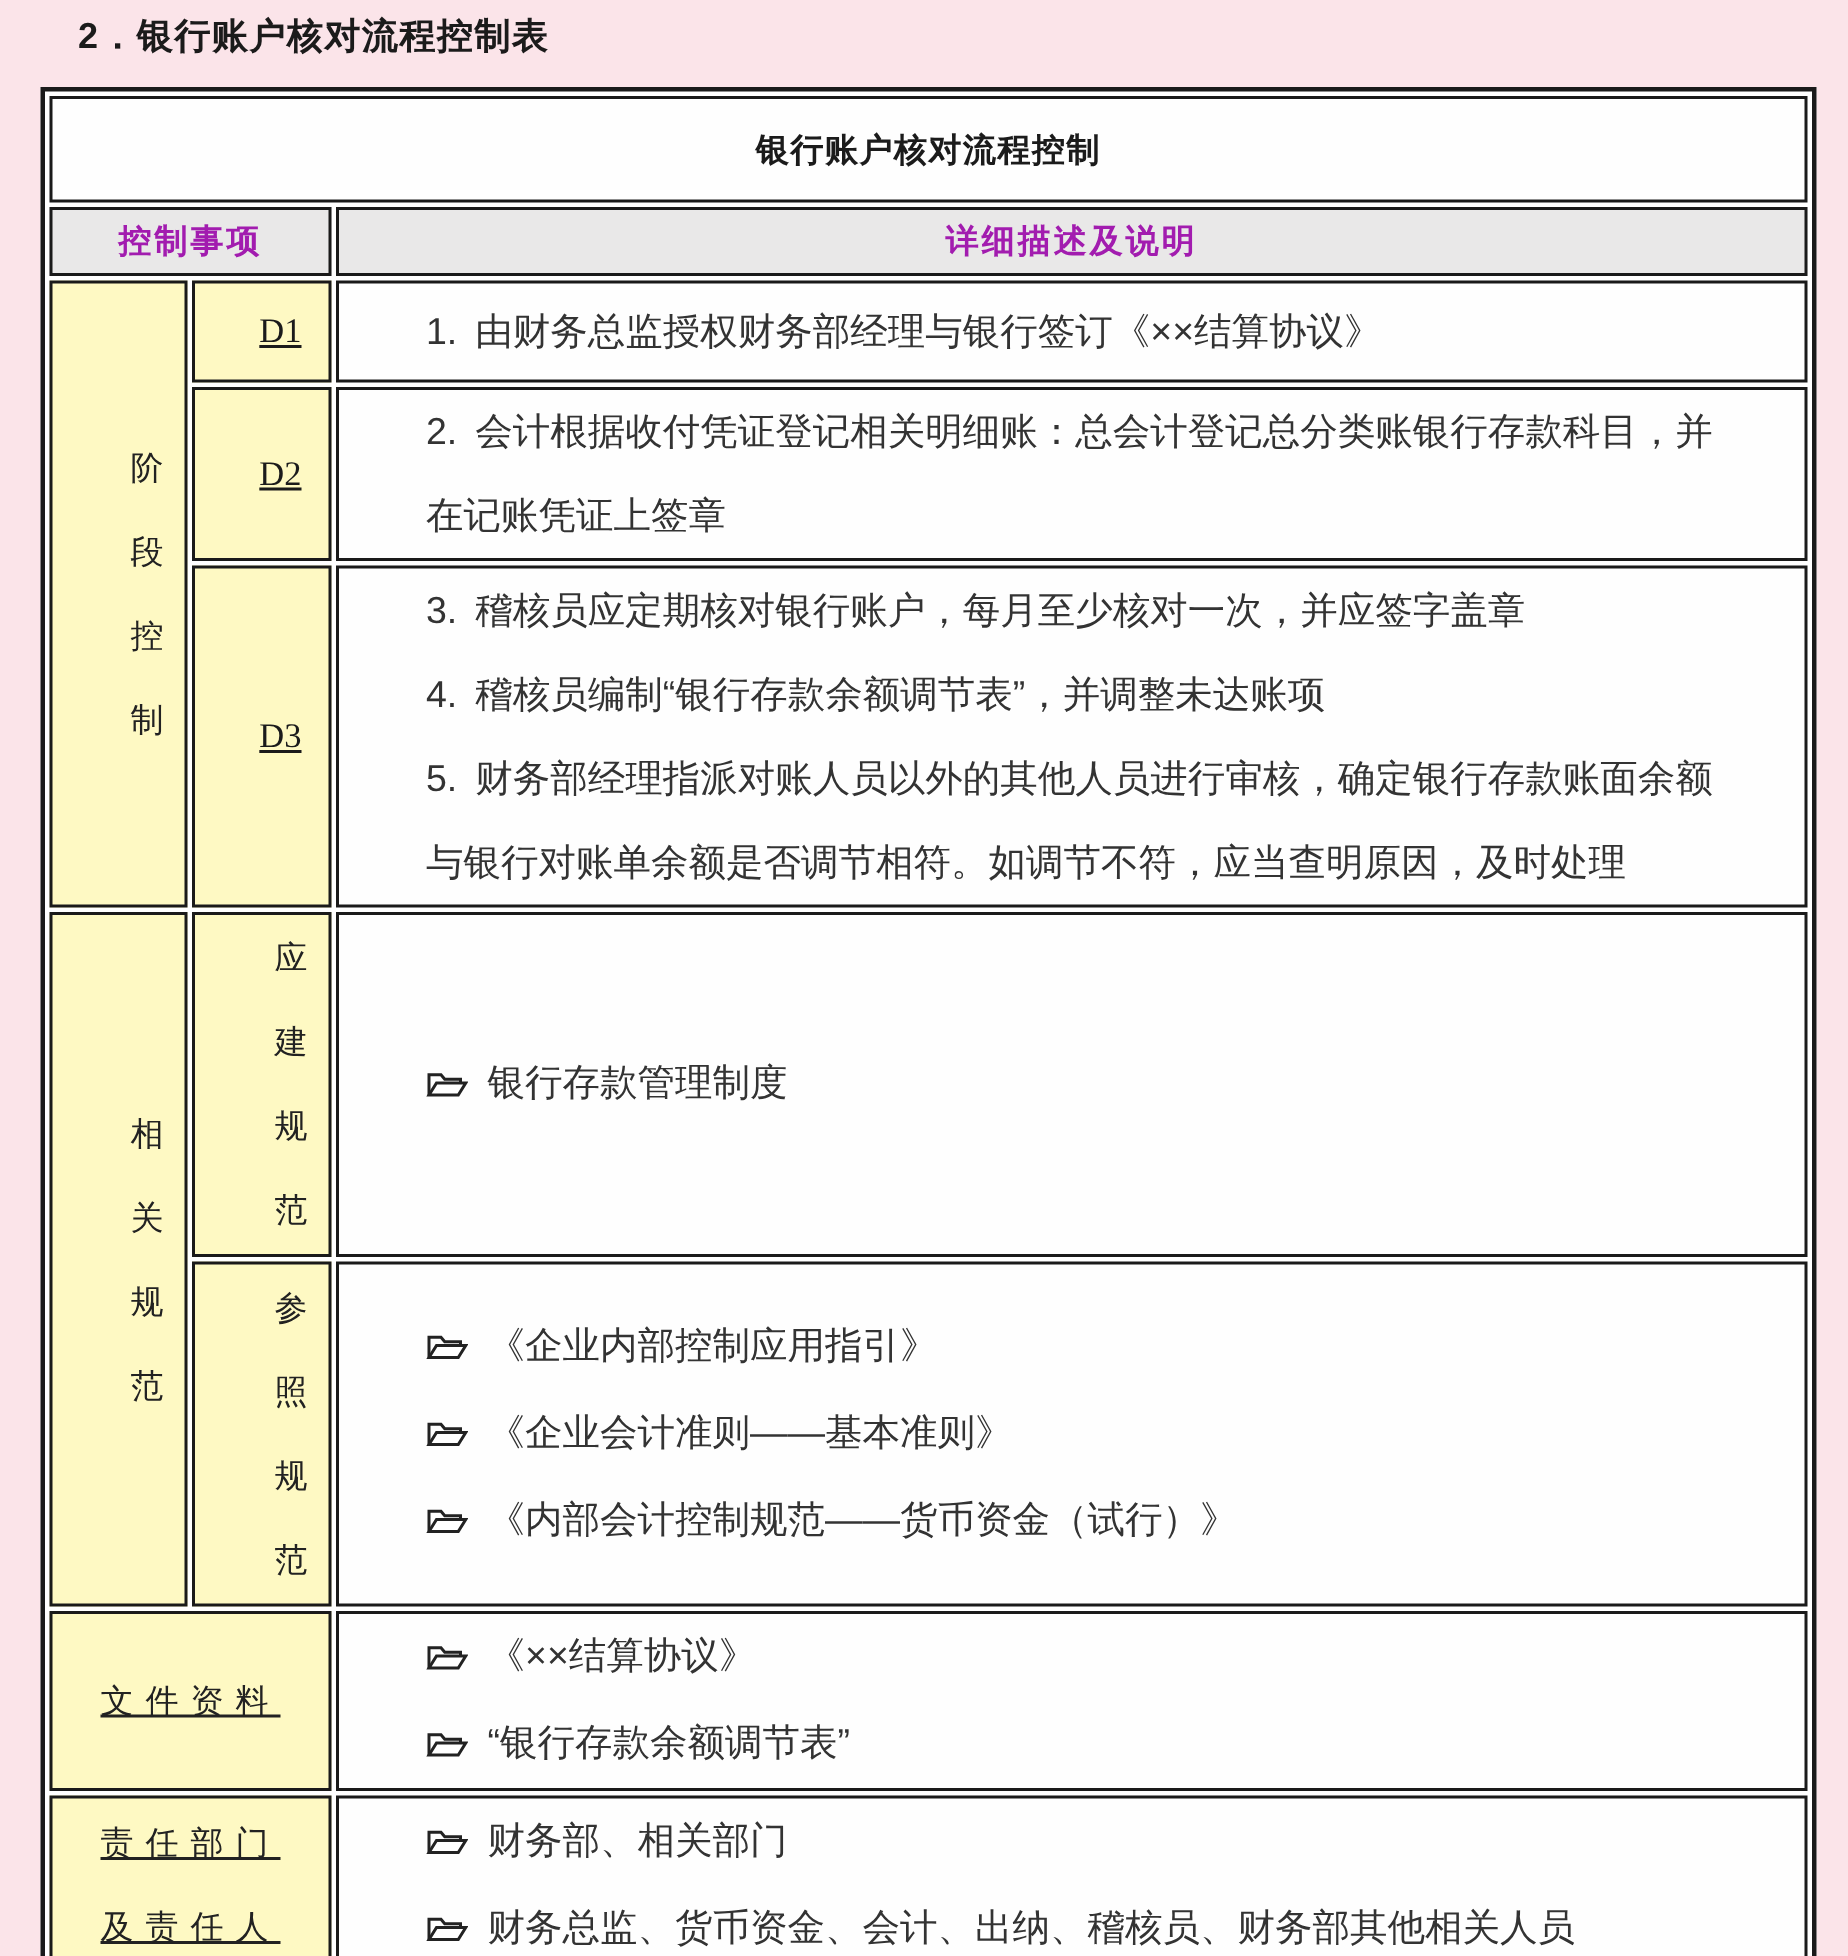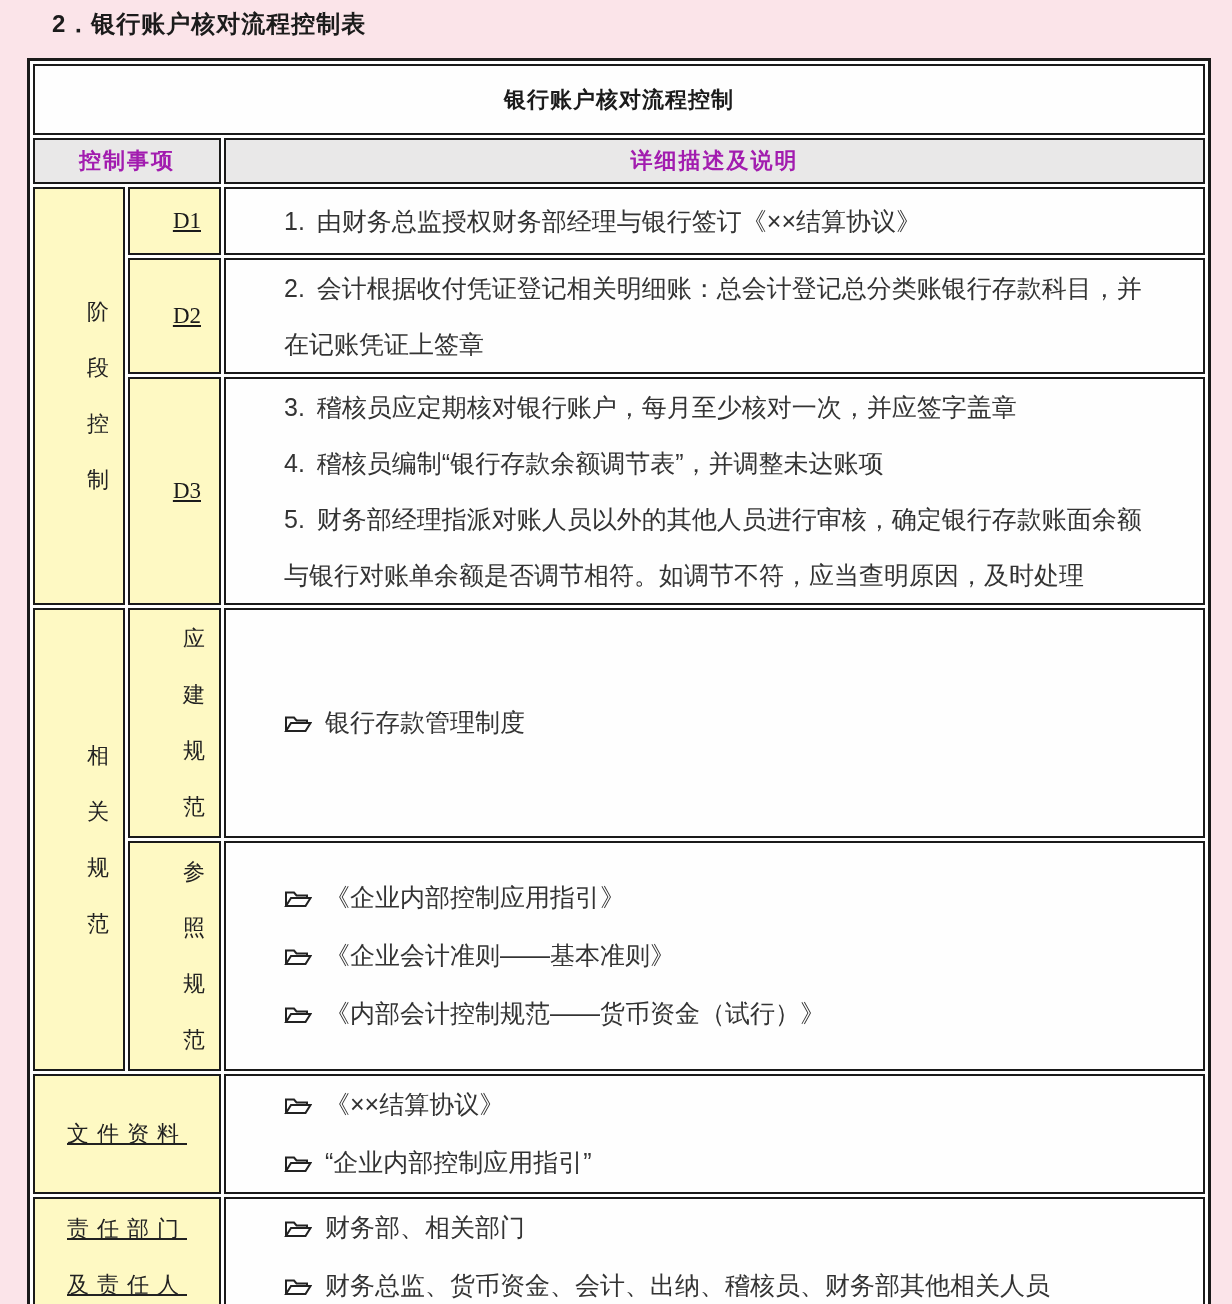--- a/index.html
+++ b/index.html
@@ -183,21 +183,21 @@
         <div class="item">
           <span class="folder-icon"><svg width="28" height="18" viewBox="0 0 28 18">
                   <path d="M2 16 L2 2.5 L10 2.5 L12.5 5.5 L23 5.5 L23 8" fill="none" stroke="#222" stroke-width="2"></path>
                   <path d="M2 16 L7 8 L26.5 8 L21.5 16 Z" fill="#fff" stroke="#222" stroke-width="2"></path>
                 </svg></span><span>《××结算协议》</span>
         </div>
         <div class="item">
           <span class="folder-icon"><svg width="28" height="18" viewBox="0 0 28 18">
                   <path d="M2 16 L2 2.5 L10 2.5 L12.5 5.5 L23 5.5 L23 8" fill="none" stroke="#222" stroke-width="2"></path>
                   <path d="M2 16 L7 8 L26.5 8 L21.5 16 Z" fill="#fff" stroke="#222" stroke-width="2"></path>
-                </svg></span><span>“企业内部控制应用指引”</span>
+                </svg></span><span>“银行存款余额调节表”</span>
         </div>
       </div>
     </td>
   </tr>
 
   <tr class="responsible-row">
     <td colspan="2" class="gray center-label rh-resp">
       <span>责任部门</span><br>
       <span>及责任人</span>
     </td>

